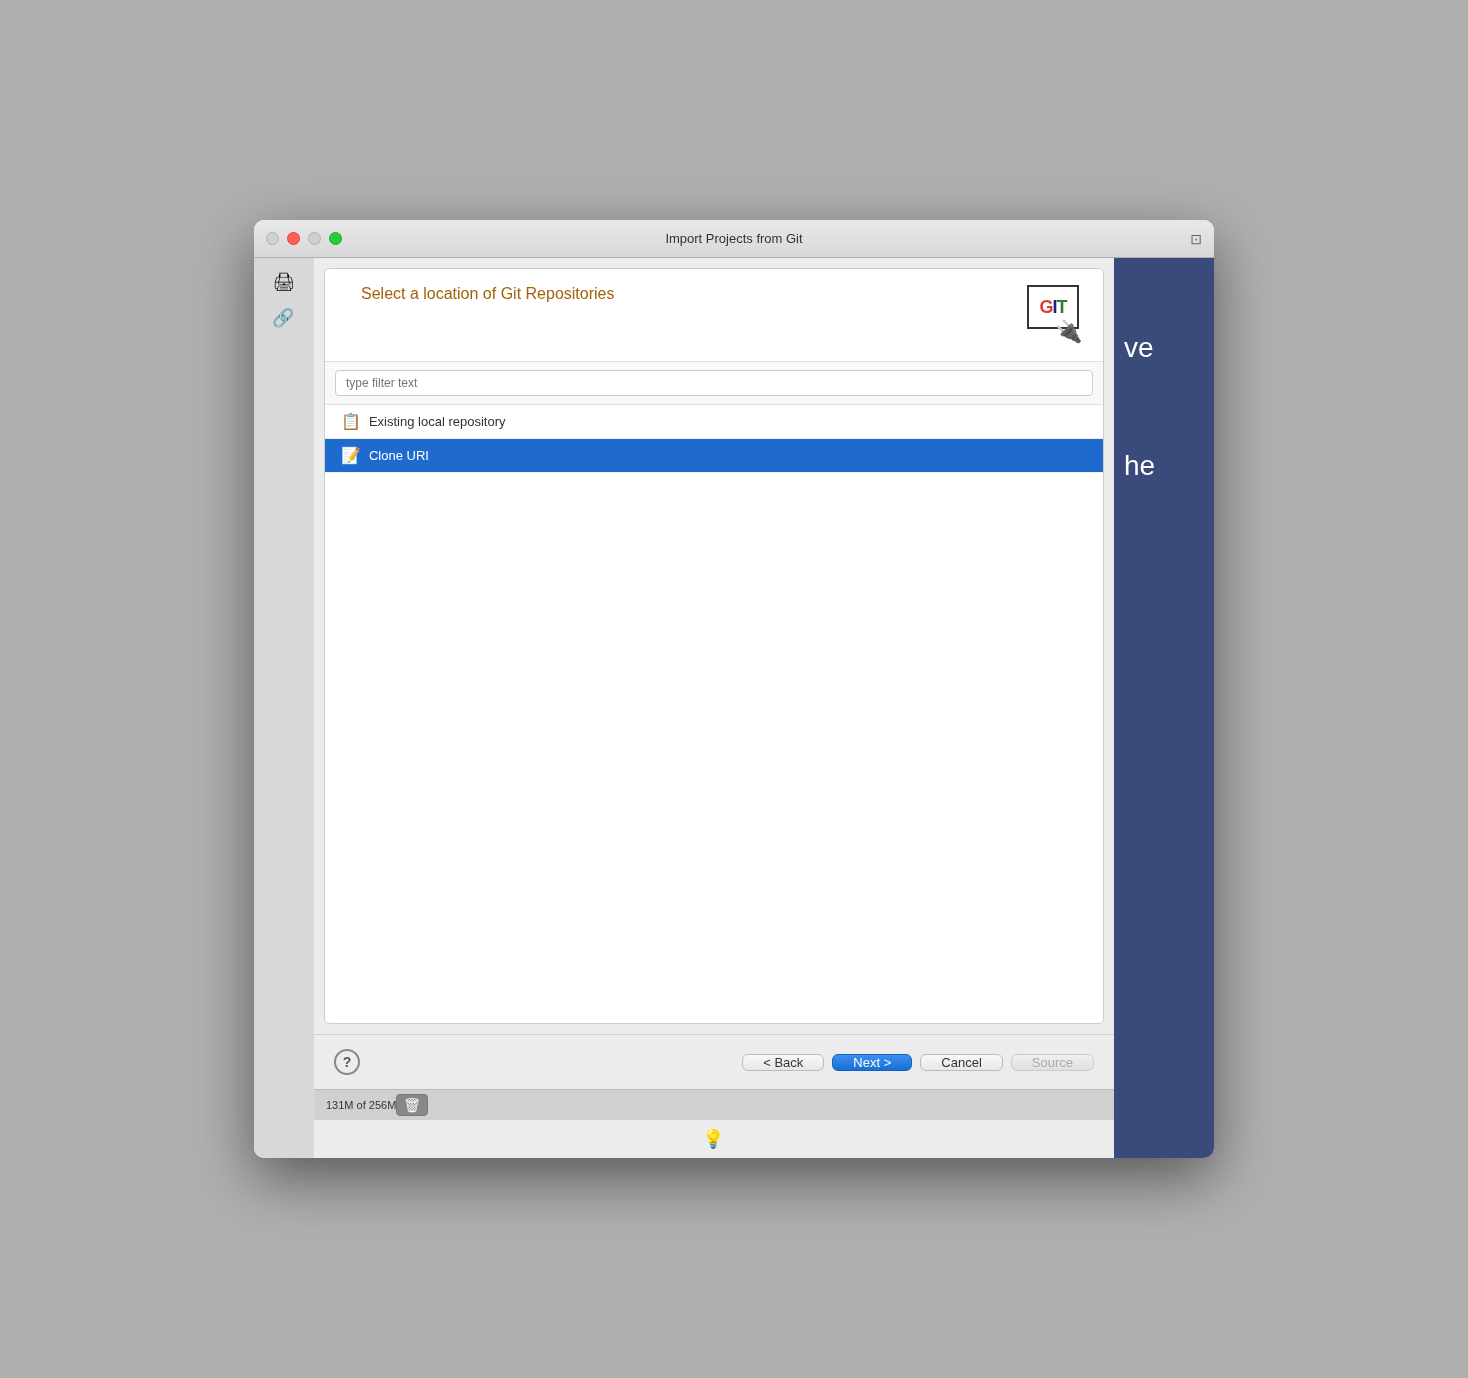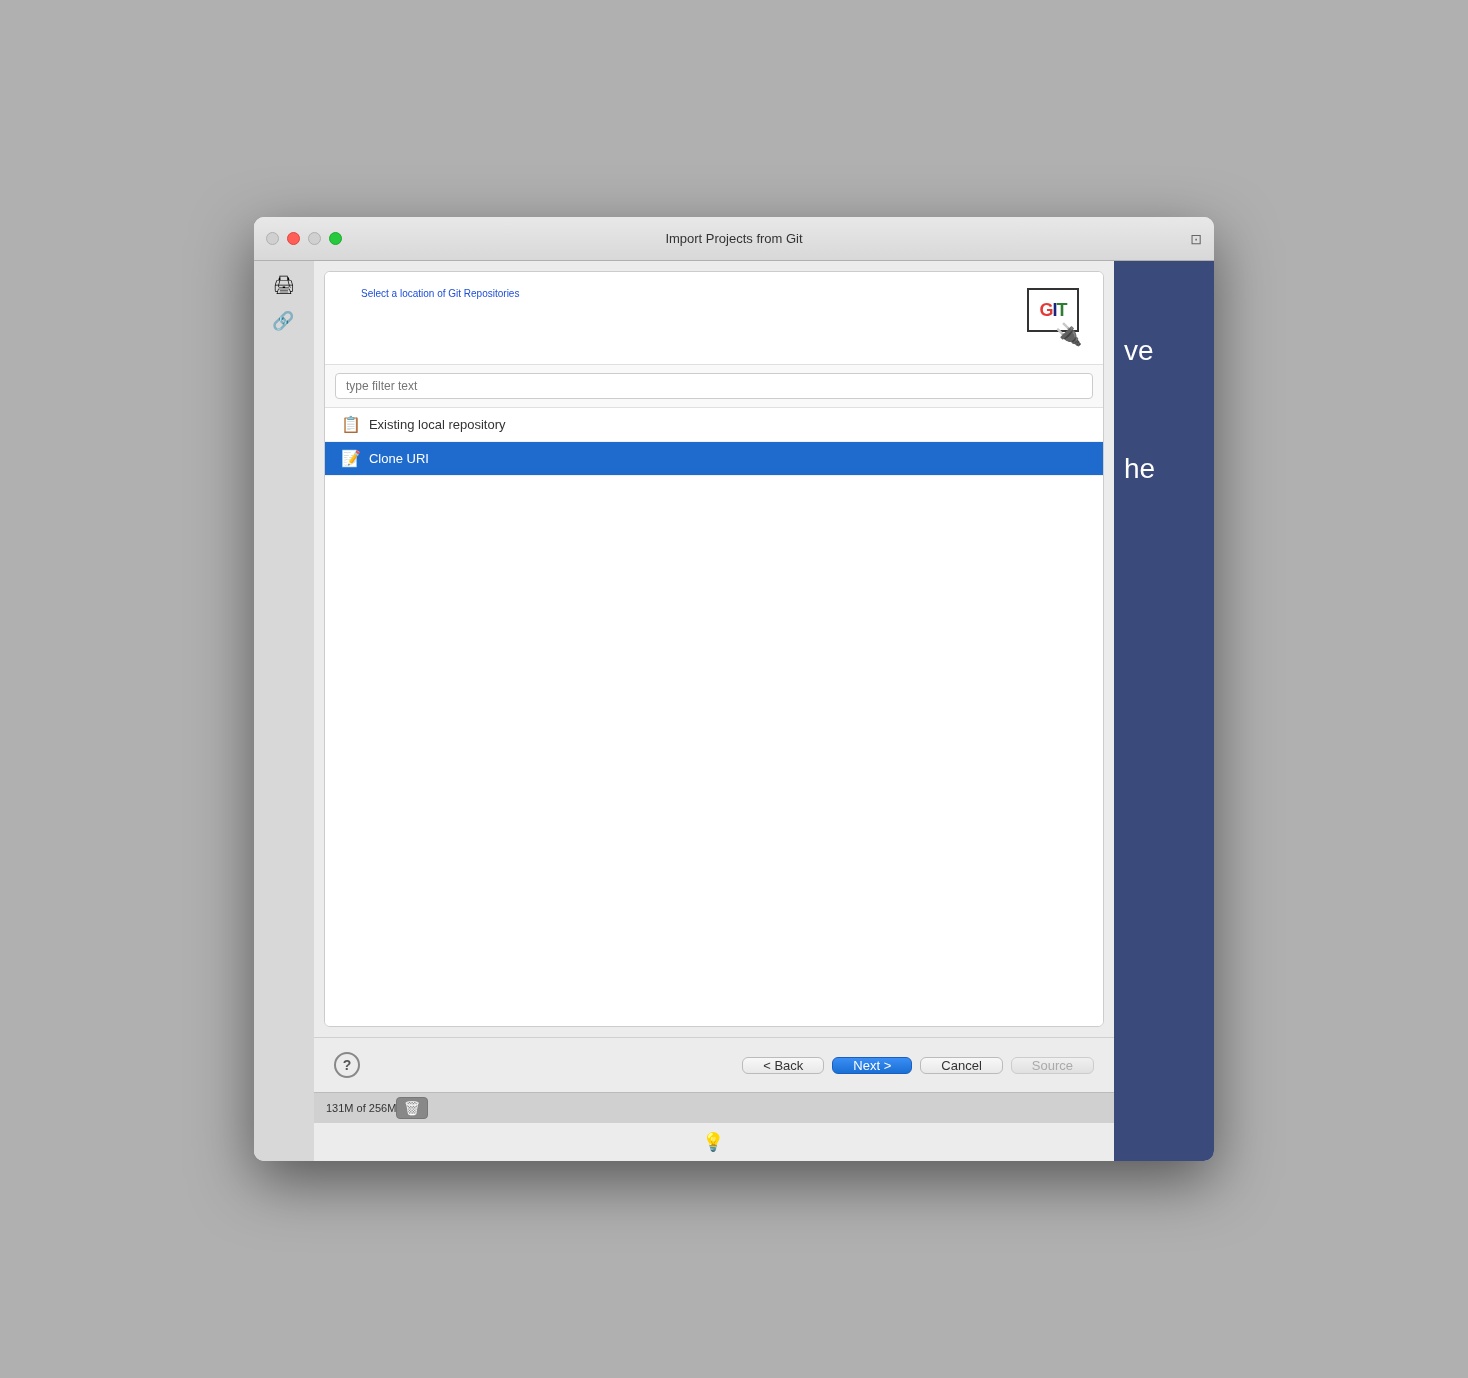--- a/index.html
+++ b/index.html
@@ -28,21 +28,21 @@
       border-radius: 10px;
       box-shadow: 0 20px 60px rgba(0,0,0,0.5);
       overflow: hidden;
       z-index: 10;
     }
 
     
     .title-bar {
       background: linear-gradient(to bottom, #e8e8e8, #d8d8d8);
       border-bottom: 1px solid #b0b0b0;
-      height: 44px;
+      height: 38px;
       display: flex;
       align-items: center;
       padding: 0 12px;
       position: relative;
     }
 
     .traffic-lights {
       display: flex;
       gap: 8px;
       align-items: center;
@@ -129,22 +129,22 @@
     }
 
     .dialog-title {
       font-size: 15px;
       font-weight: bold;
       color: #222;
       margin-bottom: 4px;
     }
 
     .dialog-subtitle {
-      font-size: 10px;
-      color: #1d4ed8;
+      font-size: 16px;
+      color: #a16207;
       margin-left: 16px;
     }
 
     .dialog-icon {
       width: 64px;
       height: 64px;
       position: relative;
       flex-shrink: 0;
     }
 

